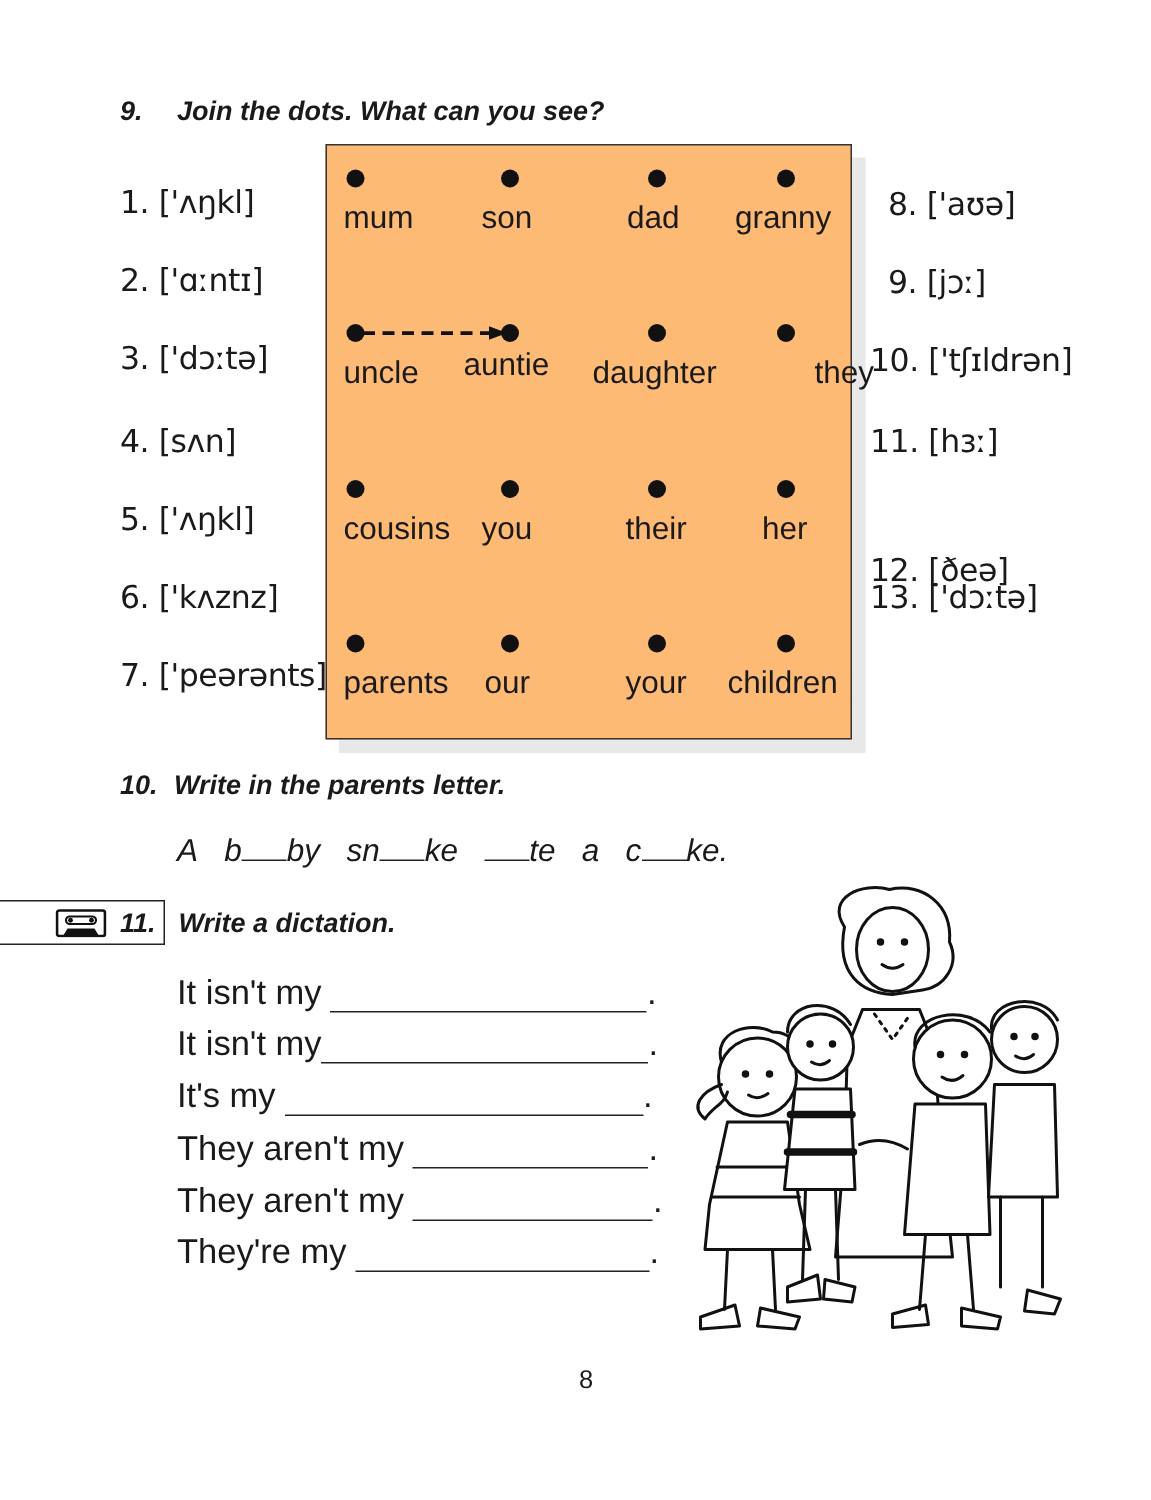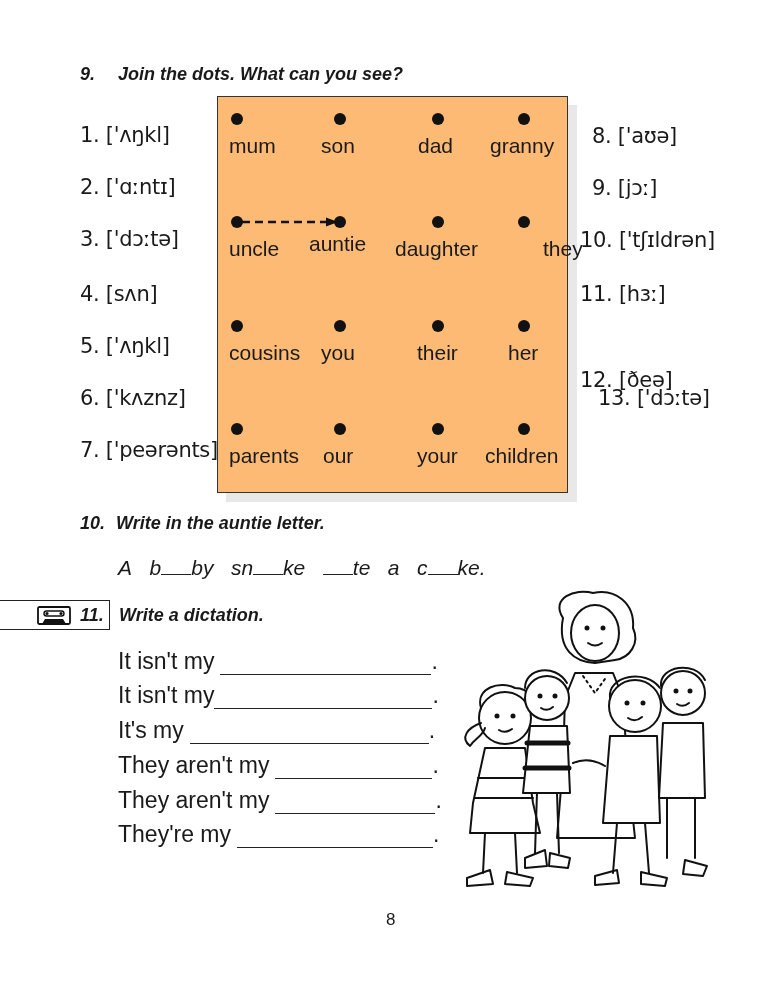--- a/index.html
+++ b/index.html
@@ -35,21 +35,21 @@
 <div class="abs ipa" style="left:80px; top:282px;"><span>4.</span> <span>[sʌn]</span></div>
 <div class="abs ipa" style="left:80px; top:334px;"><span>5.</span> <span>['ʌŋkl]</span></div>
 <div class="abs ipa" style="left:80px; top:386px;"><span>6.</span> <span>['kʌznz]</span></div>
 <div class="abs ipa" style="left:80px; top:438px;"><span>7.</span> <span>['peərənts]</span></div>
 
 <div class="abs ipa" style="left:592px; top:124px;"><span>8.</span> <span>['aʊə]</span></div>
 <div class="abs ipa" style="left:592px; top:176px;"><span>9.</span> <span>[jɔː]</span></div>
 <div class="abs ipa" style="left:580px; top:228px;"><span>10.</span> <span>['tʃɪldrən]</span></div>
 <div class="abs ipa" style="left:580px; top:282px;"><span>11.</span> <span>[hɜː]</span></div>
 <div class="abs ipa" style="left:580px; top:320px;margin-top:48px;"><span>12.</span> <span>[ðeə]</span></div>
-<div class="abs ipa" style="left:580px; top:386px;margin-left:18px;"><span>13.</span> <span>['dɔːtə]</span></div>
+<div class="abs ipa" style="left:580px; top:386px;"><span>13.</span> <span>['dɔːtə]</span></div>
 
 <div class="dotbox">
 
   <div class="dot" style="left:13px; top:16px;"></div>
   <div class="dot" style="left:116px; top:16px;"></div>
   <div class="dot" style="left:214px; top:16px;"></div>
   <div class="dot" style="left:300px; top:16px;"></div>
   <div class="word" style="left:11px; top:37px;">mum</div>
   <div class="word" style="left:103px; top:37px;">son</div>
   <div class="word" style="left:200px; top:37px;">dad</div>
@@ -82,21 +82,21 @@
   <div class="dot" style="left:214px; top:326px;"></div>
   <div class="dot" style="left:300px; top:326px;"></div>
   <div class="word" style="left:11px; top:347px;">parents</div>
   <div class="word" style="left:105px; top:347px;">our</div>
   <div class="word" style="left:199px; top:347px;">your</div>
   <div class="word" style="left:267px; top:347px;">children</div>
 </div>
 
 <div class="abs heading" style="left:80px; top:513px;">
   <span>10.</span>
-  <span style="margin-left:6px;">Write in the auntie letter.</span>
+  <span style="margin-left:6px;">Write in the parents letter.</span>
 </div>
 <div class="abs missing" style="left:118px; top:556px;font-style:italic;">
   <span>A</span>&nbsp;&nbsp;
   <span>b</span><span class="gap"></span><span>by</span>&nbsp;&nbsp;
   <span>sn</span><span class="gap"></span><span>ke</span>&nbsp;&nbsp;
   <span class="gap"></span><span>te</span>&nbsp;&nbsp;
   <span>a</span>&nbsp;&nbsp;
   <span>c</span><span class="gap"></span><span>ke.</span>
 </div>
 

